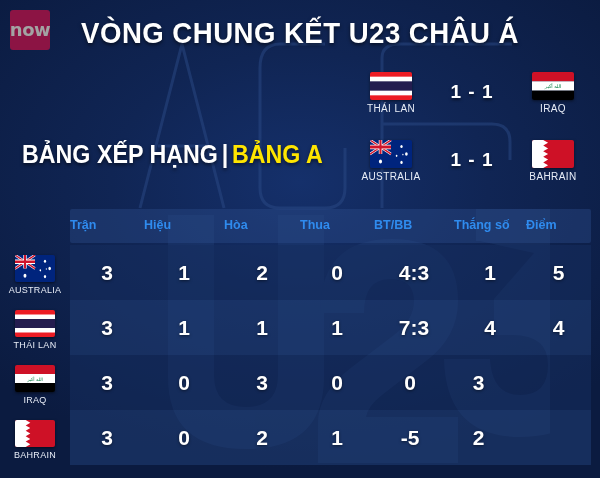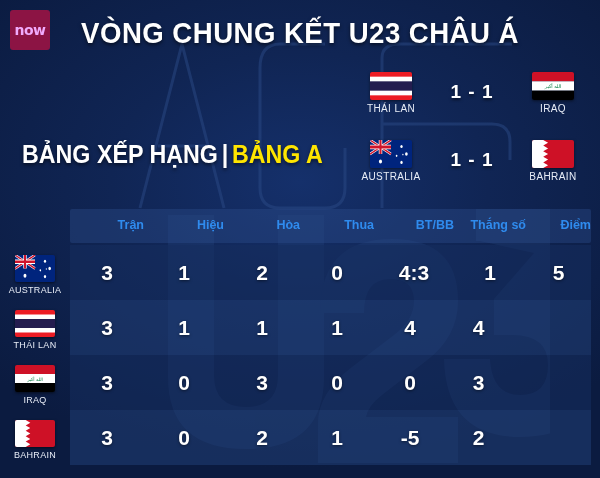--- a/index.html
+++ b/index.html
@@ -51,22 +51,22 @@
     top: 10px;
     width: 40px;
     height: 40px;
     background: #8c1444;
     border-radius: 3px;
     display: flex;
     align-items: center;
     justify-content: center;
   }
   .logo-text {
-    color: #f0abfc;
-    font-size: 14px;
+    color: #a3a3a3;
+    font-size: 18px;
     font-weight: bold;
     letter-spacing: -0.5px;
     font-family: "DejaVu Sans", sans-serif;
     line-height: 1;
   }
 
   
   .title {
     position: absolute;
     left: 0;
@@ -154,21 +154,21 @@
     display: flex;
     align-items: center;
     height: 34px;
     background: rgba(44, 78, 140, 0.40);
     border-radius: 2px;
   }
   .th {
     color: #2f8bee;
     font-size: 12.5px;
     font-weight: bold;
-    text-align: right;
+    text-align: left;
     line-height: 1.05;
   }
   .tbody { margin-top: 2px; }
   .trow {
     display: flex;
     align-items: center;
     height: 55px;
   }
   .trow.odd  { background: rgba(22, 46, 94, 0.55); }
   .trow.even { background: rgba(32, 62, 116, 0.55); }
@@ -398,20 +398,21 @@
         <div class="td c4">4:3</div>
         <div class="td c5">1</div>
         <div class="td c6">5</div>
       </div>
 
       <div class="trow even">
         <div class="td c0">3</div>
         <div class="td c1">1</div>
         <div class="td c2">1</div>
         <div class="td c3">1</div>
+        <div class="td c4">7:3</div>
         <div class="td c5">4</div>
         <div class="td c6">4</div>
       </div>
 
       <div class="trow odd">
         <div class="td c0">3</div>
         <div class="td c1">0</div>
         <div class="td c2">3</div>
         <div class="td c3">0</div>
         <div class="td c5">0</div>

